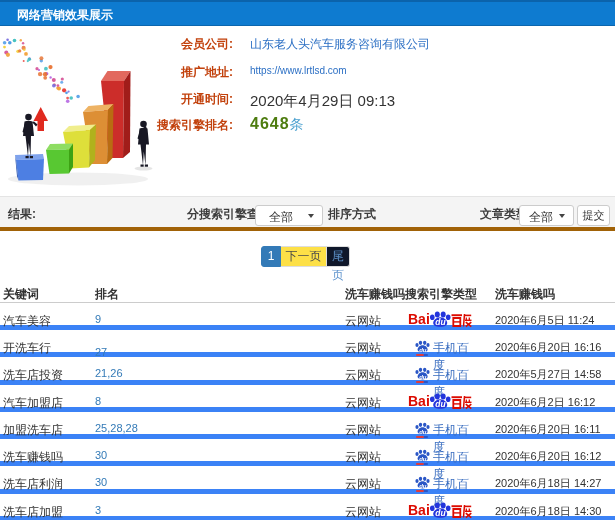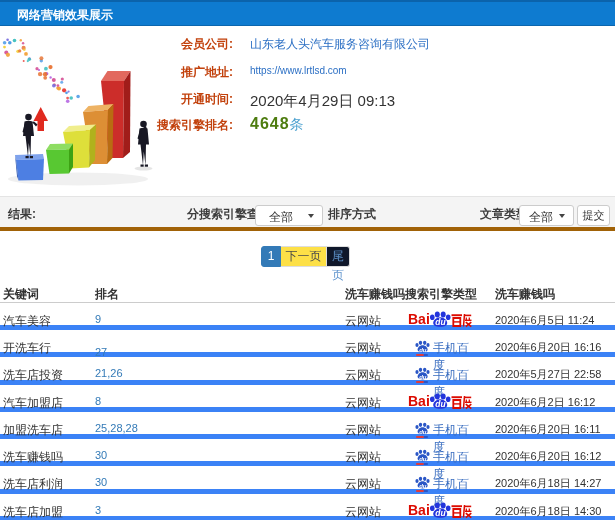--- a/index.html
+++ b/index.html
@@ -254,21 +254,21 @@
 <ellipse cx="10.7" cy="3.8" rx="1.7" ry="2.1"></ellipse>
 <ellipse cx="14" cy="6" rx="1.6" ry="2"></ellipse>
 <path d="M8.6 6.2 C5.6 6.2 3.6 8.6 3.6 10.6 C3.6 12.4 5.2 13.4 8.6 13.4 C12 13.4 13.6 12.4 13.6 10.6 C13.6 8.6 11.6 6.2 8.6 6.2 Z"></path>
 </g>
 <text x="5.2" y="12.6" font-family="Liberation Sans" font-size="6" font-weight="bold" font-style="italic" fill="#fff">du</text>
 <rect x="2.2" y="15" width="7.6" height="2" fill="#e03a3a"></rect>
 <rect x="9.8" y="15" width="4" height="2" fill="#2a56c6"></rect>
 </svg>
           <span style="position:absolute;left:25px;top:10px;color:#3a6ec0">手机百度</span>
         </span>
-    <span class="c5" style="top:10px">2020年5月27日 22:58</span>
+    <span class="c5" style="top:10px">2020年5月27日 14:58</span>
   </div>
   <div class="row" style="top:384.5px;height:27.25px">
     <span class="c1" style="top:10px">汽车加盟店</span>
     <span class="c2" style="top:10px">8</span>
     <span class="c3" style="top:10px">云网站</span>
     <span style="position:absolute;left:408px;top:0;width:64px;height:27px">
           <svg width="64" height="19" viewBox="0 0 64 19" style="position:absolute;left:0;top:6px">
 <text x="0" y="15" font-family="Liberation Sans" font-size="14" font-weight="bold" fill="#dc0b01">Bai</text>
 <g fill="#2335dc">
 <ellipse cx="24.3" cy="8.3" rx="2.3" ry="2.8"></ellipse>

